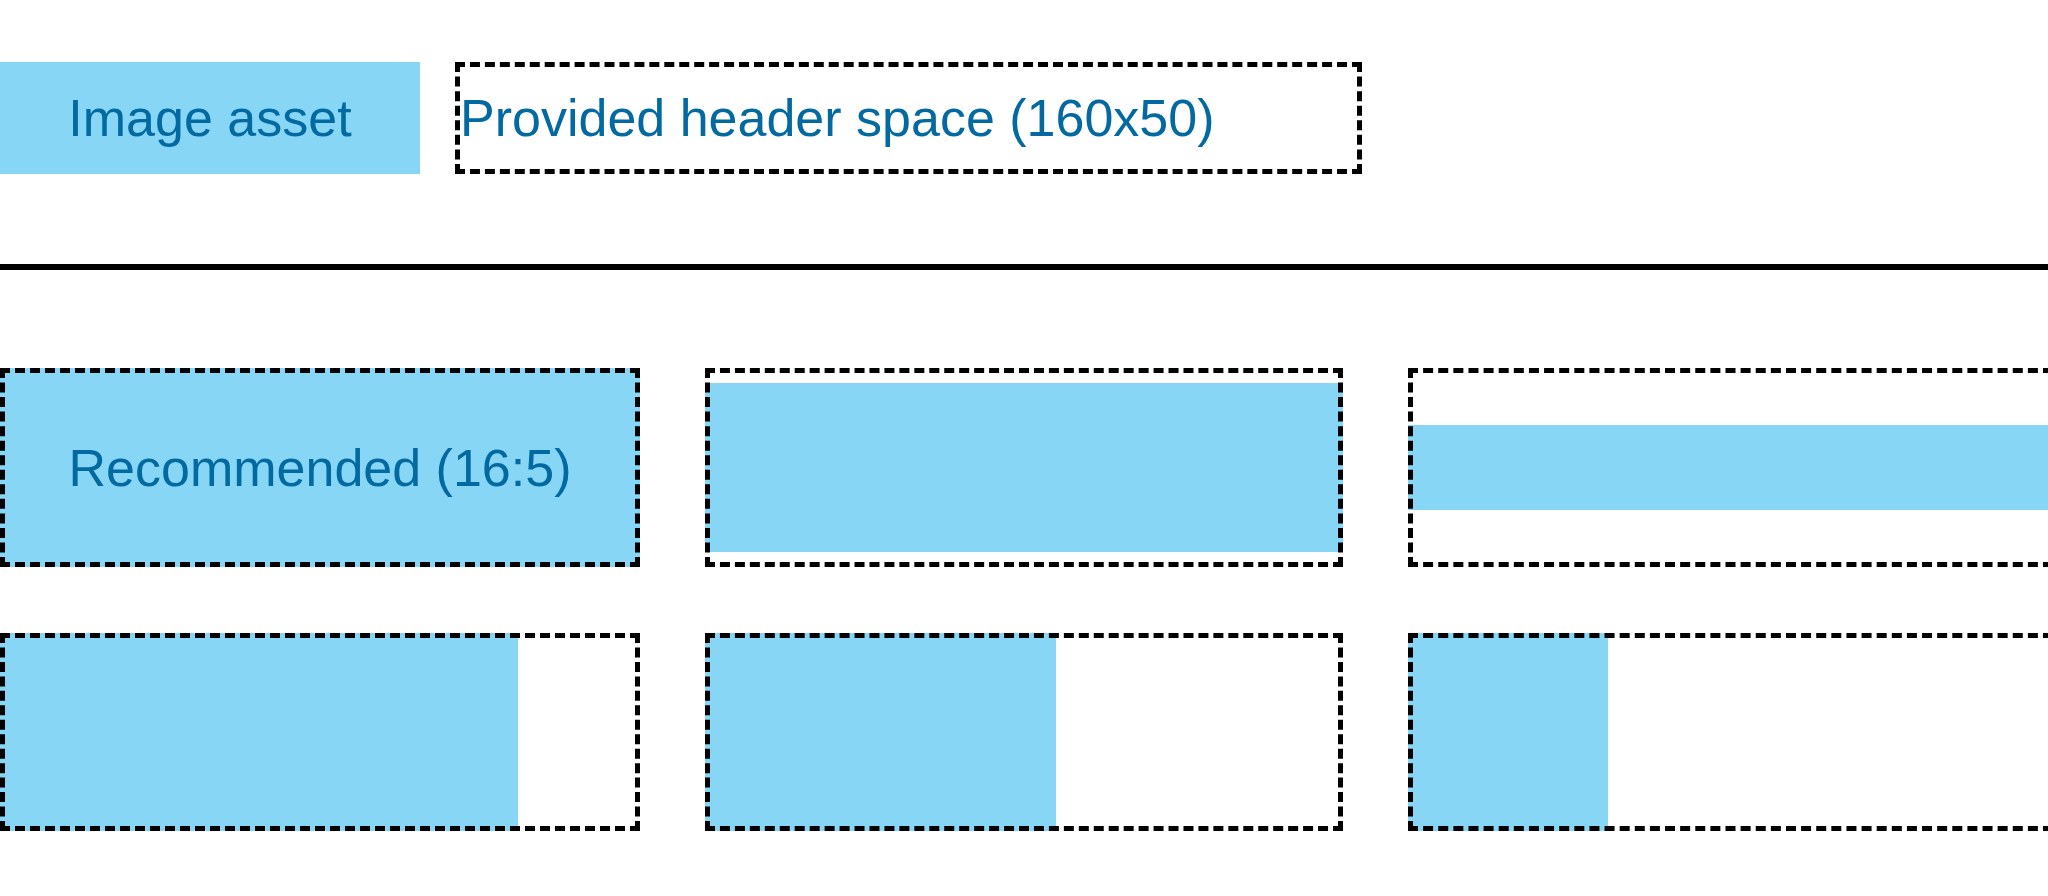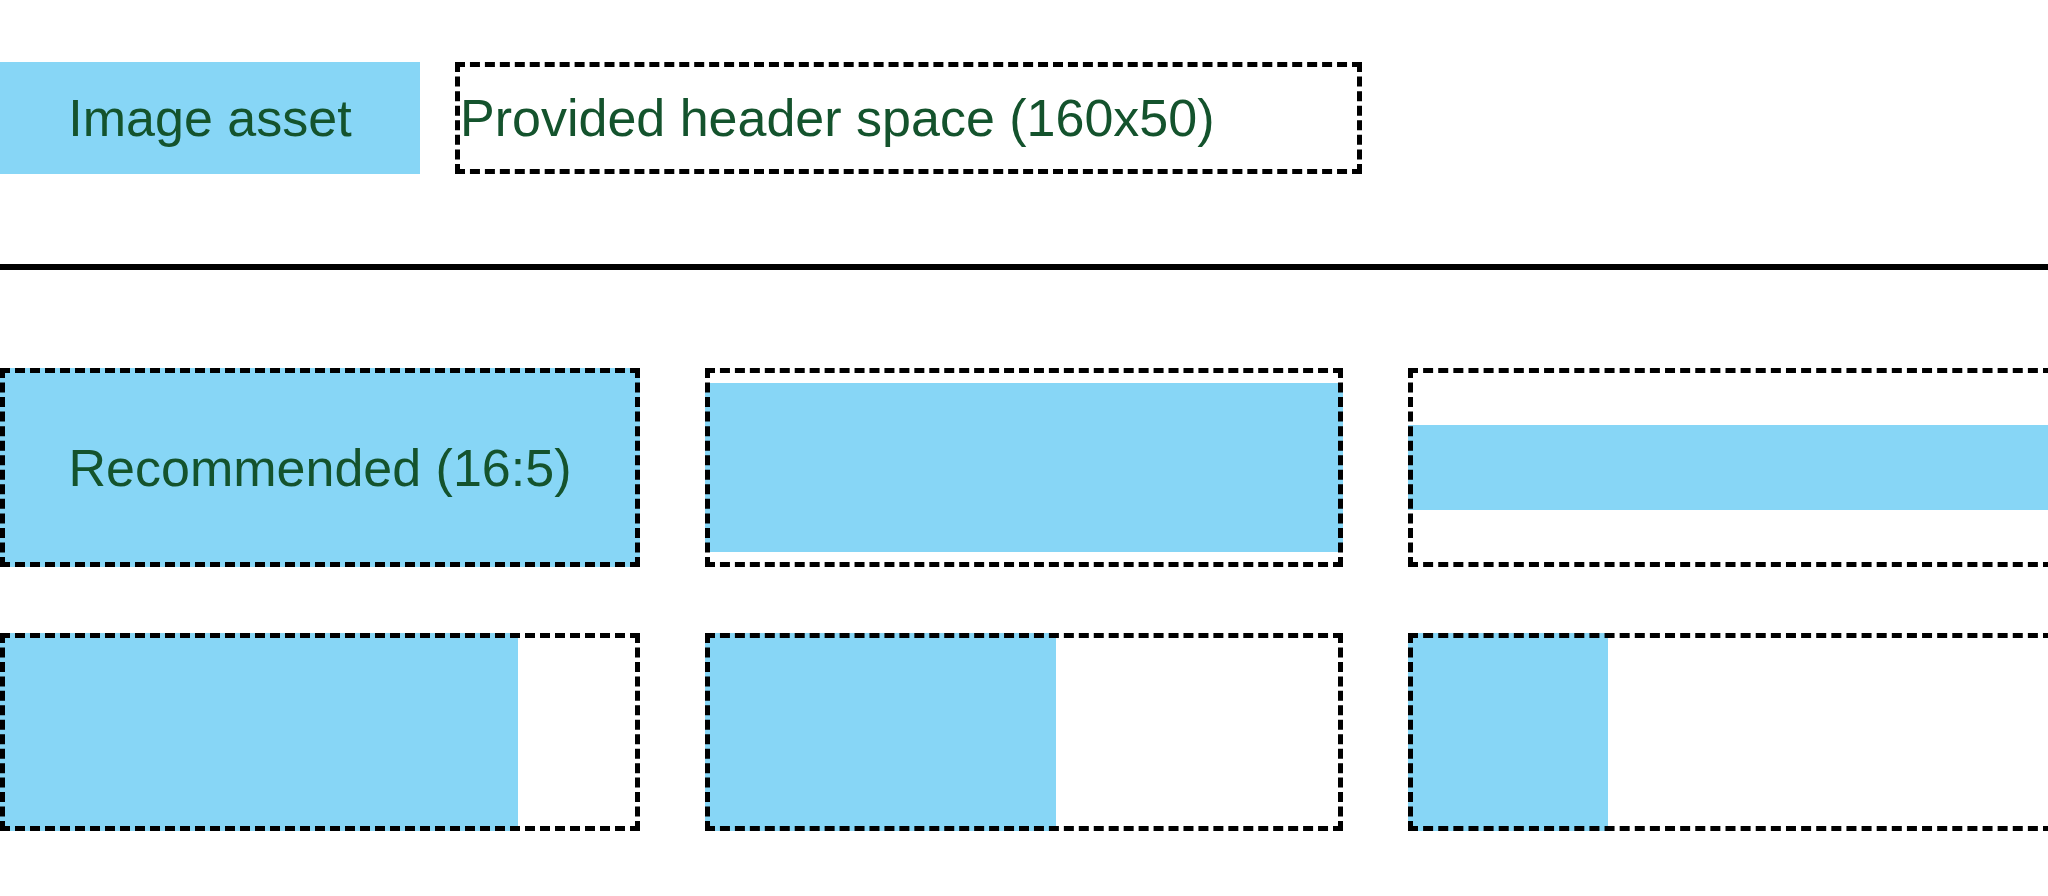--- a/index.html
+++ b/index.html
@@ -15,21 +15,21 @@
     height: 896px;
     overflow: hidden;
     background: #ffffff;
     font-family: "Liberation Sans", sans-serif;
     color: #000000;
   }
 
   .diagram-label {
     font-size: 52px;
     line-height: 1;
-    color: #14532d;
+    color: #0369a1;
     white-space: nowrap;
   }
 
   
   .legend-swatch {
     position: absolute;
     left: 0;
     top: 62px;
     width: 420px;
     height: 112px;

